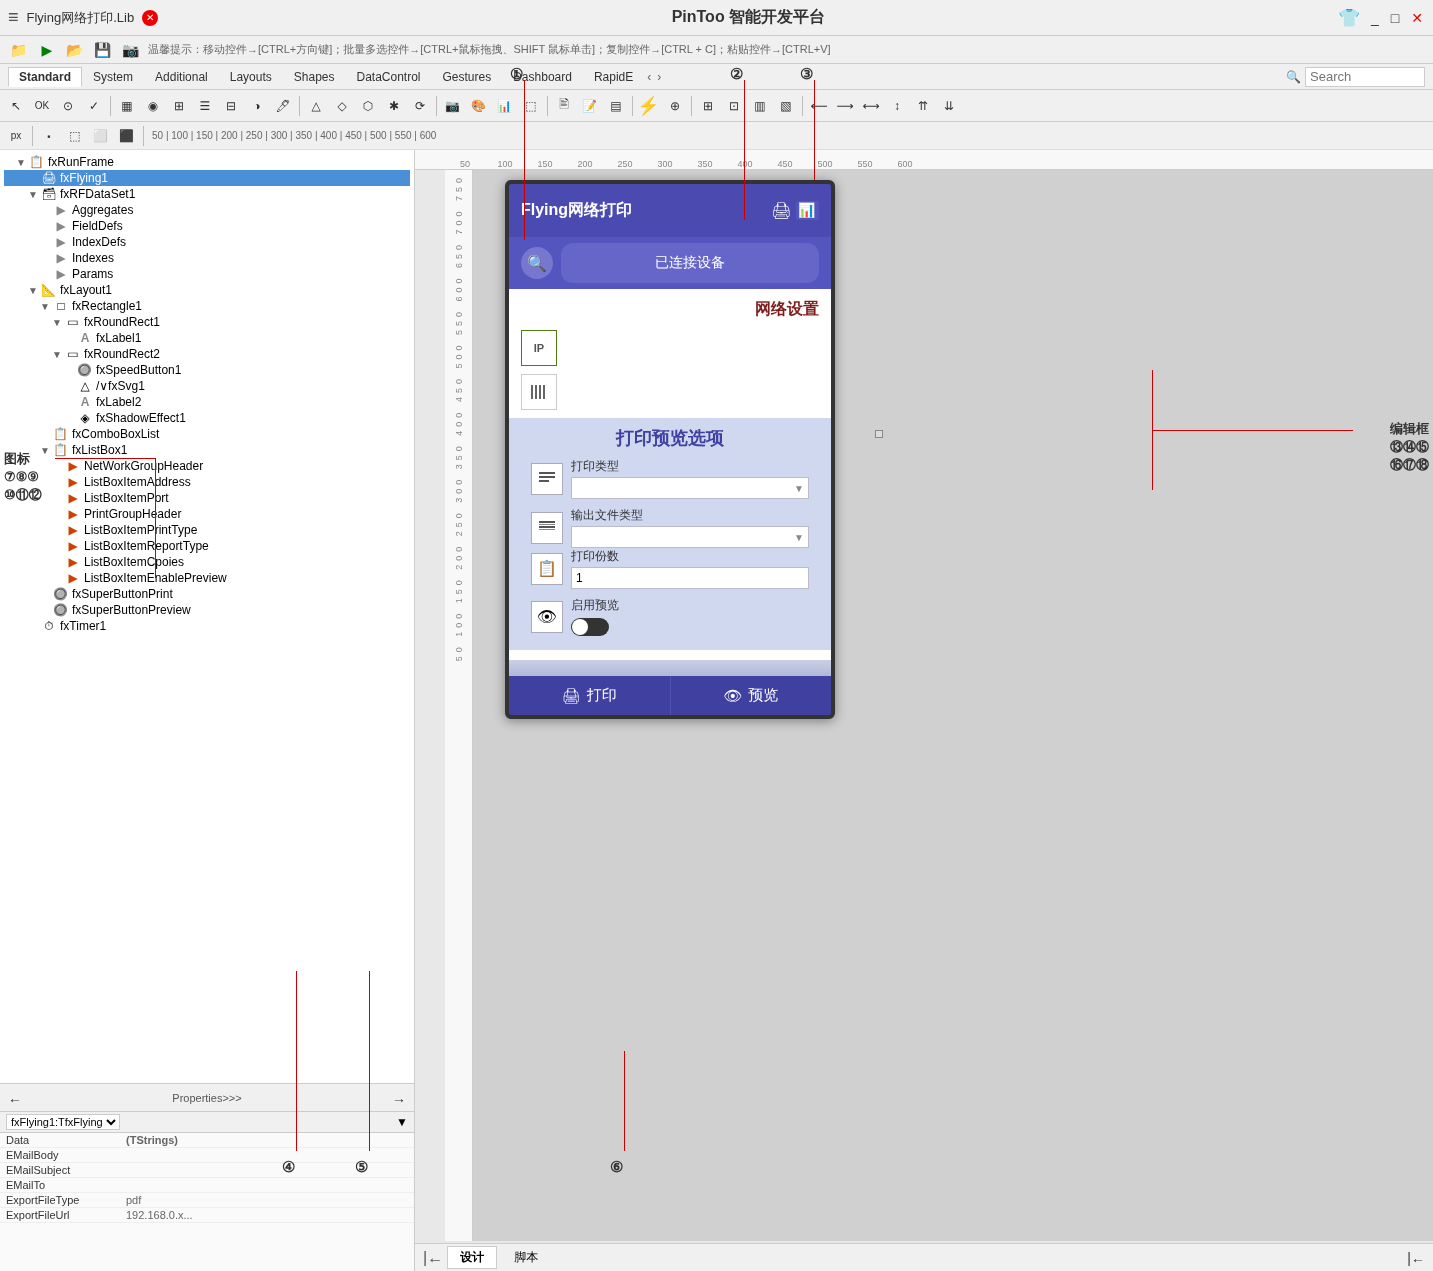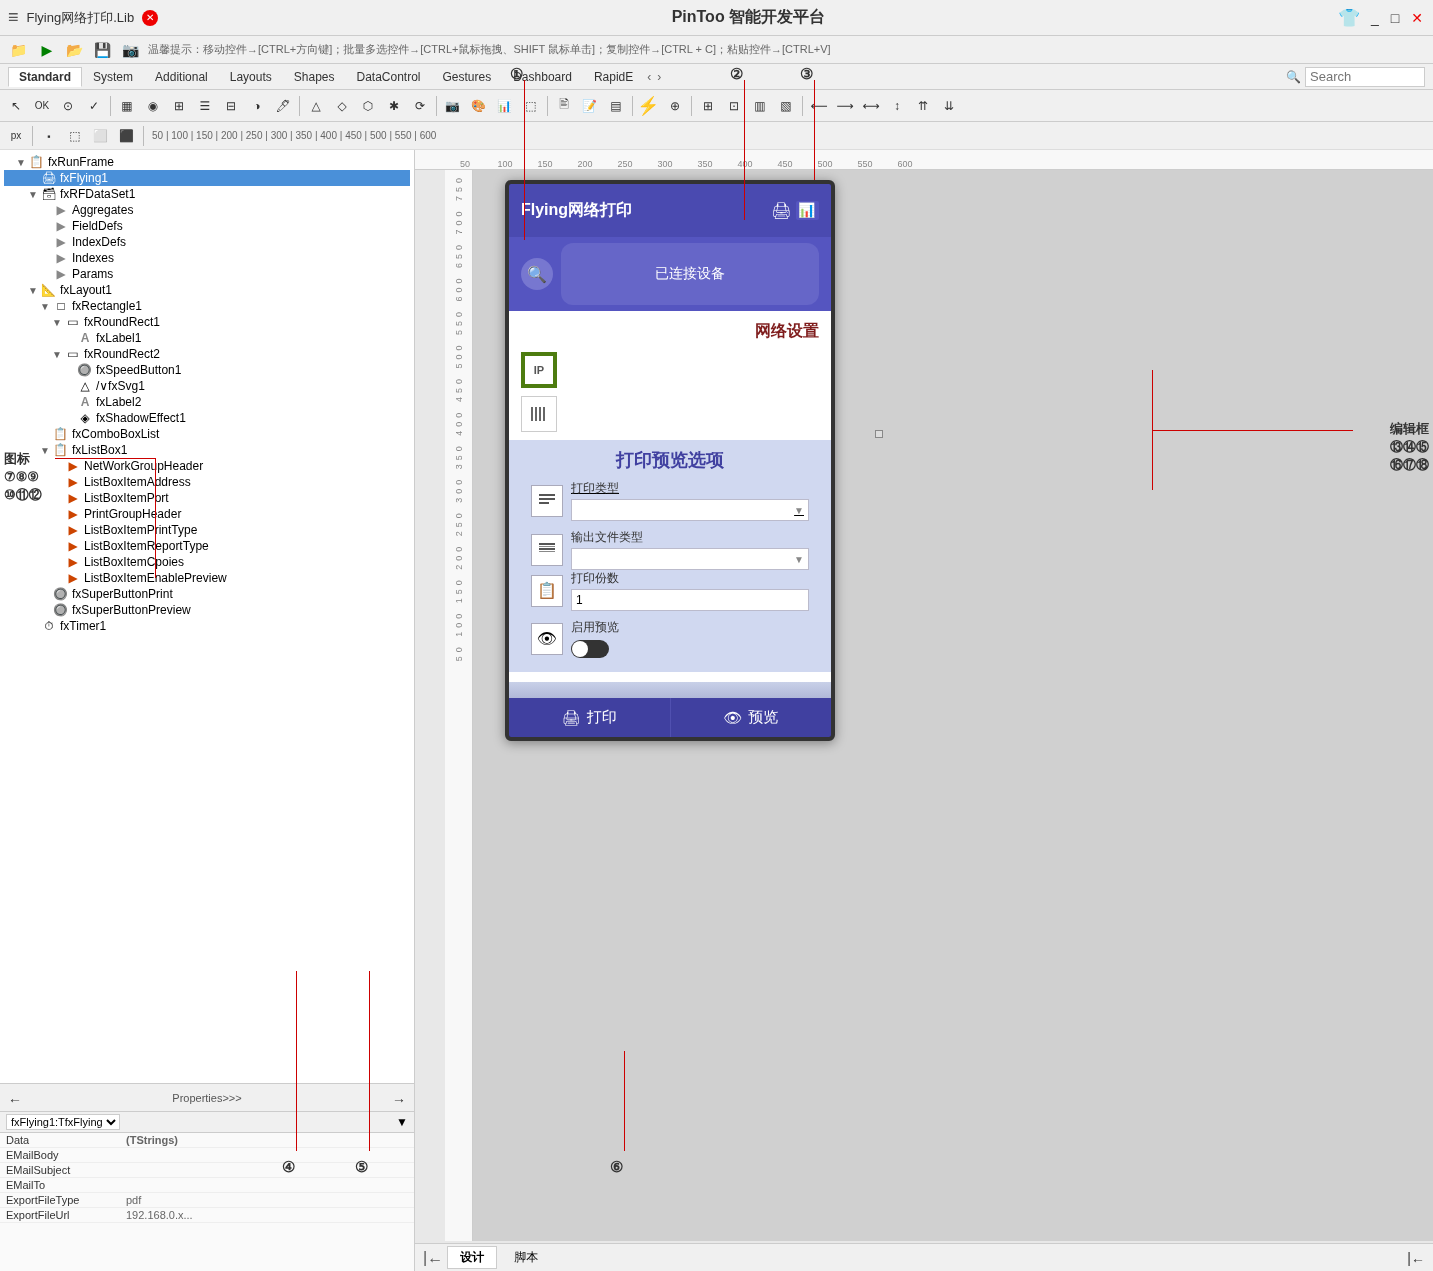--- a/index.html
+++ b/index.html
@@ -427,33 +427,33 @@
           <div style="background:#4a4ab0;padding:16px 12px;display:flex;align-items:center;justify-content:space-between;">
             <span style="color:white;font-size:16px;font-weight:bold;">Flying网络打印</span>
             <div style="display:flex;gap:4px;">
               <span style="color:white;font-size:16px;">🖨</span>
               <span style="color:white;font-size:14px;background:#5555c0;padding:1px 3px;border-radius:2px;">📊</span>
             </div>
           </div>
 
           <div style="background:#5555c0;padding:6px 12px;display:flex;align-items:center;gap:8px;">
             <div style="background:#7777d0;border-radius:50%;width:32px;height:32px;display:flex;align-items:center;justify-content:center;color:white;font-size:16px;">🔍</div>
-            <div style="flex:1;background:#6666c8;color:white;text-align:center;padding:22px;font-size:14px;border-radius:12px;">
+            <div style="flex:1;background:#6666c8;color:white;text-align:center;padding:11px;font-size:14px;border-radius:12px;">
               <span>已连接设备</span>
             </div>
           </div>
 
           <div style="background:white;padding:10px 12px;">
 
             <div style="color:#7f1d1d;font-size:16px;font-weight:bold;text-align:right;margin-bottom:10px;">
               <span>网络设置</span>
             </div>
 
             <div style="display:flex;align-items:center;gap:8px;margin-bottom:8px;">
-              <div style="width:36px;height:36px;border:4px solid #4d7c0f;display:flex;align-items:center;justify-content:center;font-size:11px;font-weight:bold;color:#555;">IP</div>
+              <div style="width:36px;height:36px;border:1px solid #4d7c0f;display:flex;align-items:center;justify-content:center;font-size:11px;font-weight:bold;color:#555;">IP</div>
             </div>
 
             <div style="display:flex;align-items:center;gap:8px;margin-bottom:8px;">
               <div style="width:36px;height:36px;border:1px solid #ccc;display:flex;align-items:center;justify-content:center;font-size:16px;color:#555;">
                 <svg width="20" height="20" viewBox="0 0 20 20">
                     <rect x="2" y="3" width="2" height="14" fill="#666"></rect>
                     <rect x="6" y="3" width="2" height="14" fill="#666"></rect>
                     <rect x="10" y="3" width="2" height="14" fill="#666"></rect>
                     <rect x="14" y="3" width="2" height="14" fill="#666"></rect>
                   </svg>
@@ -466,21 +466,21 @@
               </div>
 
               <div style="display:flex;align-items:center;gap:8px;margin-bottom:8px;">
                 <div style="width:32px;height:32px;border:1px solid #aab;display:flex;align-items:center;justify-content:center;font-size:14px;background:white;">
                   <svg width="18" height="18" viewBox="0 0 18 18">
                       <rect x="1" y="2" width="16" height="2" fill="#555"></rect>
                       <rect x="1" y="6" width="16" height="2" fill="#555"></rect>
                       <rect x="1" y="10" width="10" height="2" fill="#555"></rect>
                     </svg>
                 </div>
-                <div style="flex:1;text-decoration:underline;">
+                <div style="flex:1;">
                   <div style="font-size:12px;color:#333;margin-bottom:2px;">打印类型</div>
                   <div style="border:1px solid #bbc;height:22px;background:white;display:flex;align-items:center;justify-content:flex-end;padding-right:4px;">
                       <span style="font-size:10px;color:#888;">▼</span>
                     </div>
                 </div>
               </div>
 
               <div style="display:flex;align-items:center;gap:8px;">
                 <div style="width:32px;height:32px;border:1px solid #aab;display:flex;align-items:center;justify-content:center;font-size:14px;background:white;">
                   <svg width="18" height="18" viewBox="0 0 18 18">

